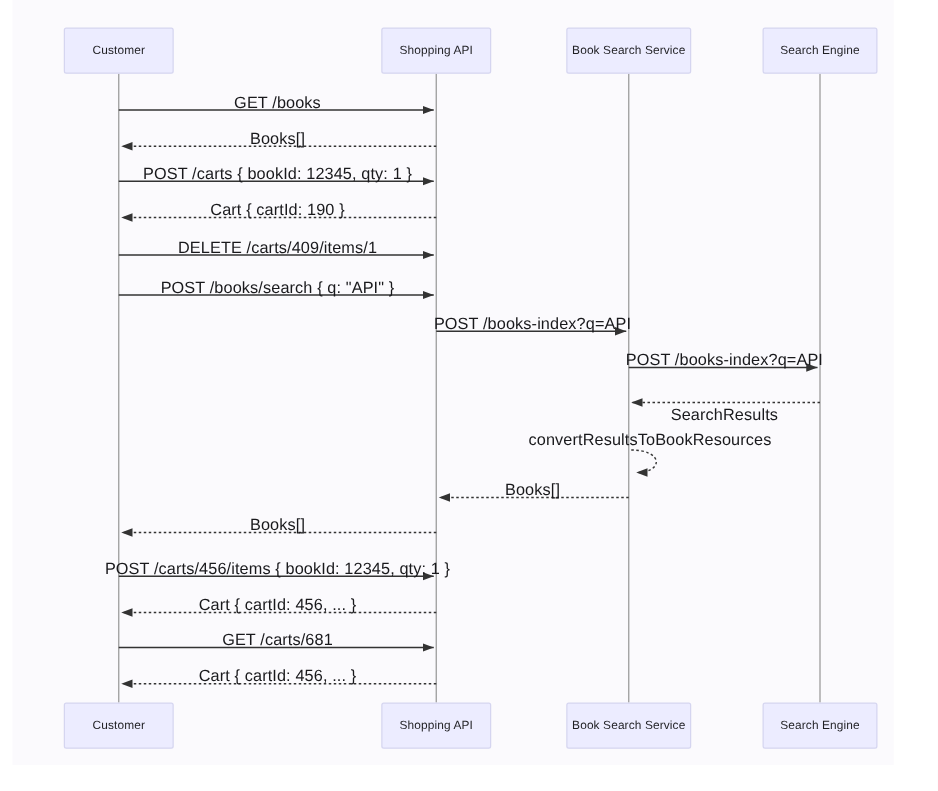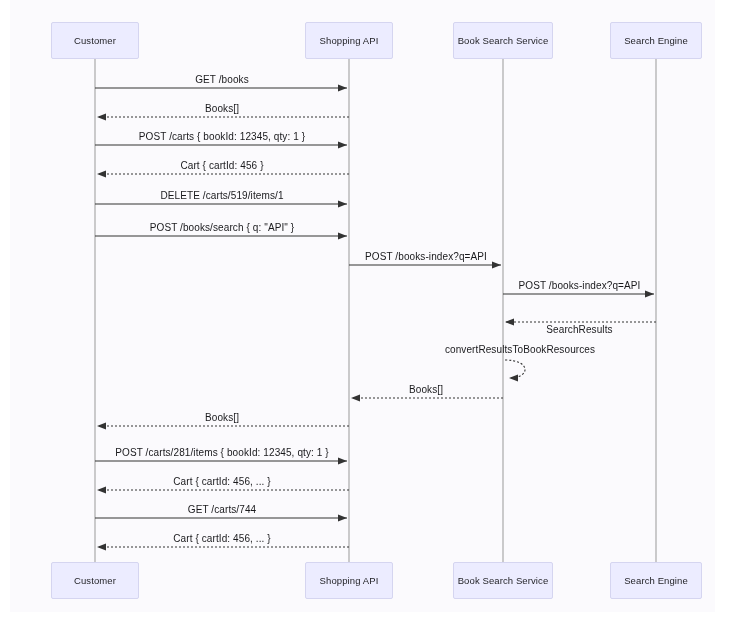--- a/index.html
+++ b/index.html
@@ -40,21 +40,21 @@
   }
   .participant-label {
     font-size: 9.5px;
     color: #1f1f23;
     font-family: "Liberation Sans", sans-serif;
     white-space: nowrap;
     letter-spacing: 0.1px;
   }
   .msg-label {
     position: absolute;
-    font-size: 10px;
+    font-size: 13px;
     color: #19191c;
     font-family: "Liberation Sans", sans-serif;
     white-space: nowrap;
     transform: translateX(-50%);
     letter-spacing: 0.1px;
   }
   #bottom-divider {
     position: absolute;
     left: 0;
     top: 618px;
@@ -138,32 +138,32 @@
           <span class="participant-label">Book Search Service</span>
         </div>
         <div class="participant-box" style="left: 600px; top: 562px; width: 92px; height: 37px;">
           <span class="participant-label">Search Engine</span>
         </div>
       </div>
     <div id="message-labels">
         <div class="msg-label" style="left: 212px; top: 74px;">GET /books</div>
         <div class="msg-label" style="left: 212px; top: 103px;">Books[]</div>
         <div class="msg-label" style="left: 212px; top: 131px; text-align: center;">POST /carts { bookId: 12345, qty: 1 }</div>
-        <div class="msg-label" style="left: 212px; top: 160px;">Cart { cartId: 456 }</div>
-        <div class="msg-label" style="left: 212px; top: 190px;">DELETE /carts/519/items/1</div>
+        <div class="msg-label" style="left: 212px; top: 160px;">Cart { cartId: 190 }</div>
+        <div class="msg-label" style="left: 212px; top: 190px;">DELETE /carts/409/items/1</div>
         <div class="msg-label" style="left: 212px; top: 222px;">POST /books/search { q: "API" }</div>
         <div class="msg-label" style="left: 416px; top: 251px;">POST /books-index?q=API</div>
         <div class="msg-label" style="left: 569.5px; top: 280px;">POST /books-index?q=API</div>
         <div class="msg-label" style="left: 569.5px; top: 308px; margin-top: 16px;">SearchResults</div>
         <div class="msg-label" style="left: 510px; top: 344px;">convertResultsToBookResources</div>
         <div class="msg-label" style="left: 416px; top: 384px;">Books[]</div>
         <div class="msg-label" style="left: 212px; top: 412px;">Books[]</div>
-        <div class="msg-label" style="left: 212px; top: 447px;">POST /carts/281/items { bookId: 12345, qty: 1 }</div>
+        <div class="msg-label" style="left: 212px; top: 447px;">POST /carts/456/items { bookId: 12345, qty: 1 }</div>
         <div class="msg-label" style="left: 212px; top: 476px;">Cart { cartId: 456, ... }</div>
-        <div class="msg-label" style="left: 212px; top: 504px;">GET /carts/744</div>
+        <div class="msg-label" style="left: 212px; top: 504px;">GET /carts/681</div>
         <div class="msg-label" style="left: 212px; top: 533px;">Cart { cartId: 456, ... }</div>
       </div>
 
   </div>
 
   <div id="bottom-divider"></div>
   <div id="bottom-divider-shadow"></div>
 
 </div>
 

